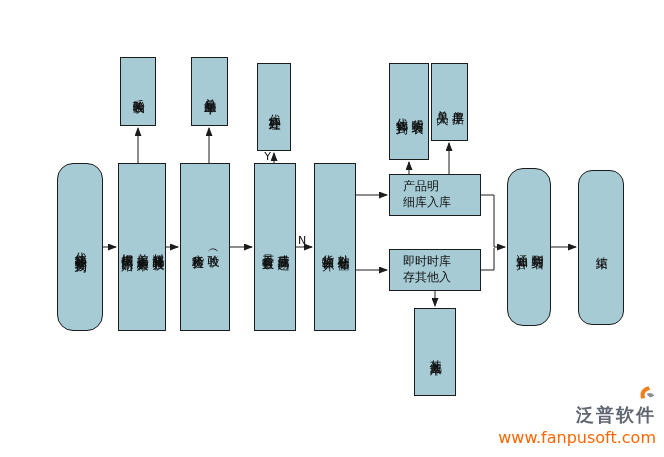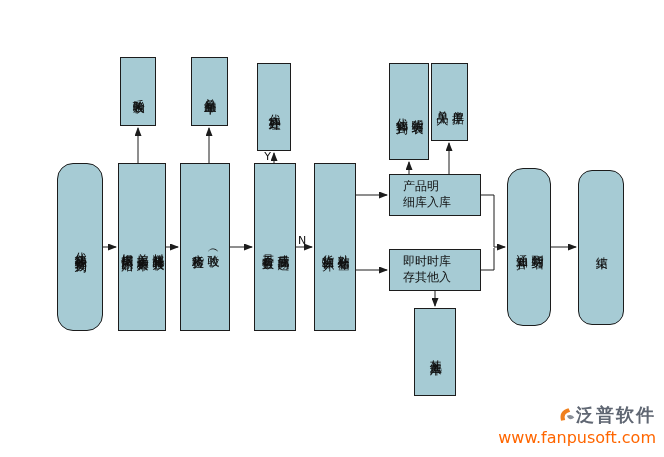--- a/index.html
+++ b/index.html
@@ -32,21 +32,21 @@
   .n-stockin  {left:389px; top:249px; width:92px; height:42px;}
   .n-notify   {left:507px; top:168px; width:44px; height:158px;}
   .n-end      {left:578px; top:170px; width:46px; height:155px;border-radius:14px;}
   .n-otherdoc {left:414px; top:308px; width:42px; height:88px;}
 
   .svg-overlay{position:absolute;left:0;top:0;pointer-events:none;}
   .connector{stroke:#1c1c1c;stroke-width:1;fill:none;}
   .branch-label{font-size:11px;fill:#101010;font-family:"DejaVu Sans","Liberation Sans",sans-serif;}
 
   .footer{position:absolute;right:8px;bottom:10px;text-align:right;}
-  .brand-row{display:flex;align-items:center;justify-content:flex-end;}
+  .brand-row{display:flex;align-items:flex-end;justify-content:flex-end;flex-direction:column;}
   .brand-name{font-size:18px;font-weight:bold;color:#5f6672;letter-spacing:2px;}
   .brand-url{font-size:16px;color:#ff6600;margin-top:1px;}
 </style>
 </head>
 <body>
 
 <div class="canvas">
 
   <div class="node vtext rounded n-start">代储客户代储货物到</div>
   <div class="node vtext n-purchase">采购验收</div>

